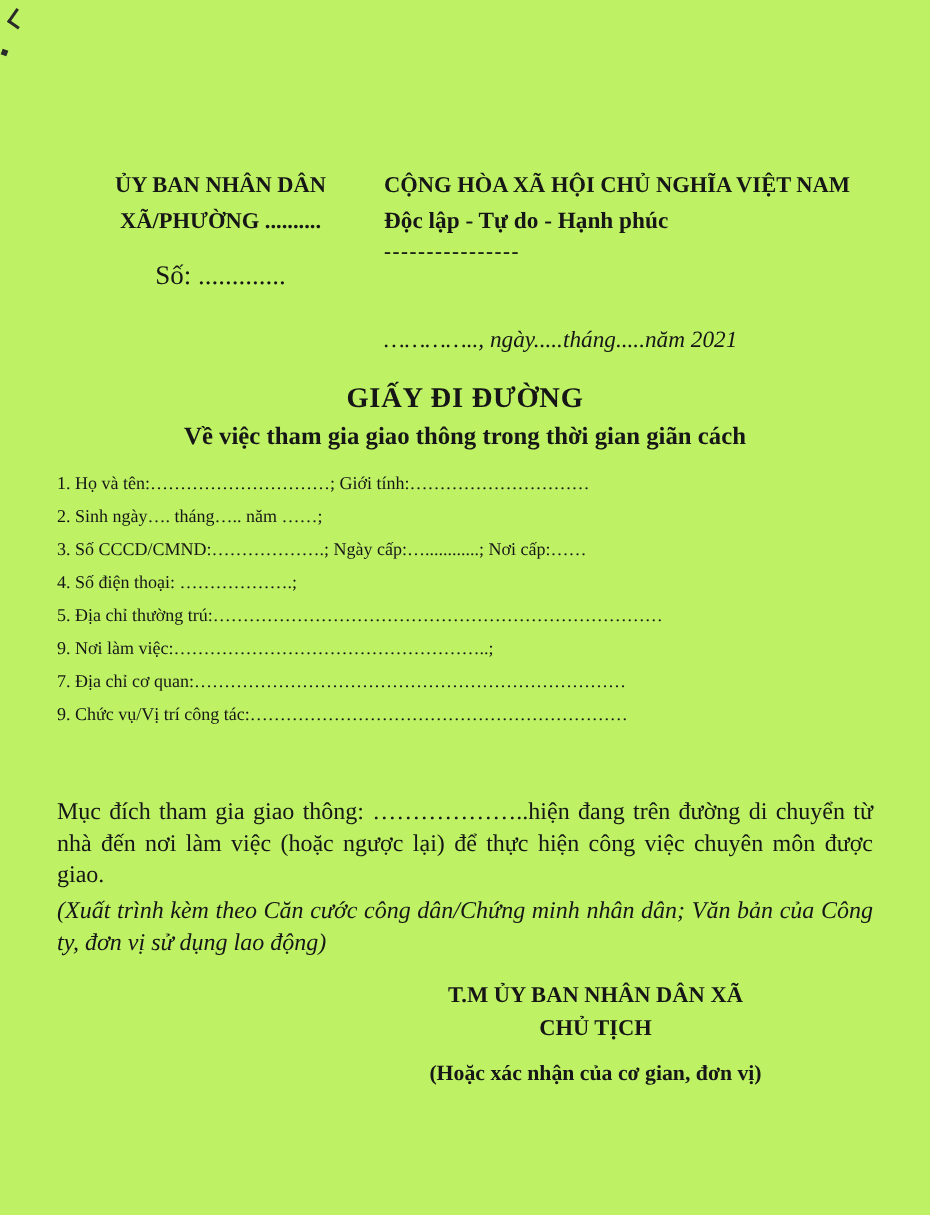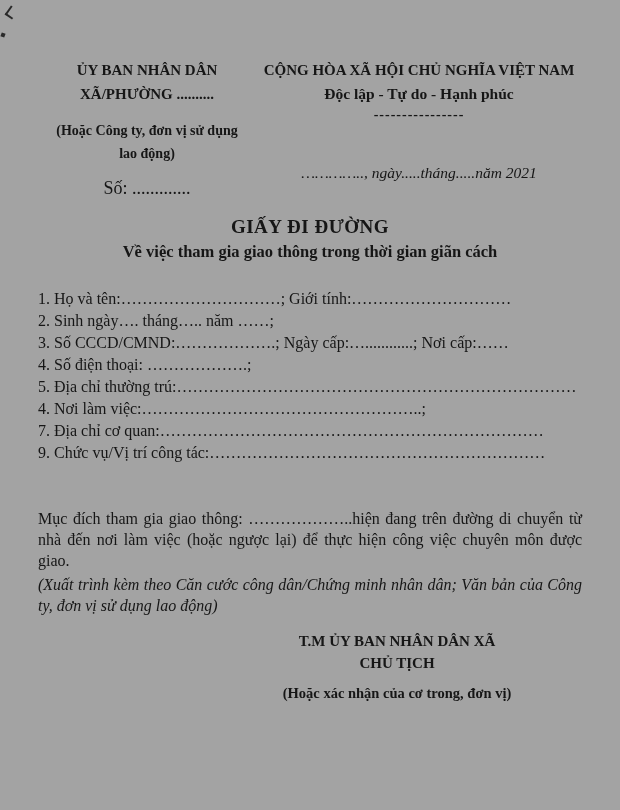--- a/index.html
+++ b/index.html
@@ -5,24 +5,24 @@
   html, body {
     margin: 0;
     padding: 0;
     background: #ffffff;
   }
   .page {
     position: relative;
     width: 620px;
     height: 810px;
     box-sizing: border-box;
-    background: #a3a3a3;
+    background: #bef264;
     color: #161616;
     font-family: "Liberation Serif", "DejaVu Serif", serif;
-    padding: 58px 38px 0 38px;
+    padding: 112px 38px 0 38px;
     overflow: hidden;
   }
   
   .speck1 {
     position: absolute; left: 7px; top: 7px;
     width: 7px; height: 9px;
     border-left: 2px solid #2a2a2a;
     border-bottom: 2px solid #2a2a2a;
     transform: rotate(35deg);
   }
@@ -45,21 +45,20 @@
     line-height: 23px;
   }
   .header-left .alt-block { margin-top: 13px; }
   .so-line {
     font-weight: normal;
     font-size: 18px;
     margin-top: 11px;
   }
   .header-right {
     flex: 1;
-    text-align: center;
     font-weight: bold;
     font-size: 15px;
     line-height: 24px;
   }
   .motto { font-size: 15.5px; }
   .separator {
     font-weight: bold;
     font-size: 14px;
     letter-spacing: 1px;
     line-height: 18px;
@@ -75,21 +74,21 @@
     font-size: 19px;
     font-weight: bold;
     letter-spacing: 0.5px;
     line-height: 26px;
   }
   .doc-subtitle {
     font-size: 16.5px;
     font-weight: bold;
     line-height: 24px;
   }
-  .fields { margin-top: 24px; font-size: 16px; }
+  .fields { margin-top: 8px; font-size: 12px; }
   .field {
     line-height: 22px;
     white-space: nowrap;
     overflow: hidden;
   }
   .paras { font-size: 16px; margin-top: 44px; }
   .para {
     margin: 0 0 3px 0;
     line-height: 21px;
     text-align: justify;
@@ -118,24 +117,20 @@
 
 <div class="page">
 
   <div class="speck1"></div>
   <div class="speck2"></div>
 
   <div class="header">
     <div class="header-left">
       <div>ỦY BAN NHÂN DÂN</div>
       <div>XÃ/PHƯỜNG ..........</div>
-      <div class="alt-block">
-        <div class="alt">(Hoặc Công ty, đơn vị sử dụng</div>
-        <div class="alt">lao động)</div>
-      </div>
       <div class="so-line">Số: .............</div>
     </div>
     <div class="header-right">
       <div>CỘNG HÒA XÃ HỘI CHỦ NGHĨA VIỆT NAM</div>
       <div class="motto">Độc lập - Tự do - Hạnh phúc</div>
       <div class="separator">----------------</div>
       <div class="date-line">………….., ngày.....tháng.....năm 2021</div>
     </div>
   </div>
 
@@ -143,30 +138,30 @@
     <div class="doc-title">GIẤY ĐI ĐƯỜNG</div>
     <div class="doc-subtitle">Về việc tham gia giao thông trong thời gian giãn cách</div>
   </div>
 
   <div class="fields">
     <div class="field">1. Họ và tên:…………………………; Giới tính:…………………………</div>
     <div class="field">2. Sinh ngày…. tháng….. năm ……;</div>
     <div class="field">3. Số CCCD/CMND:……………….; Ngày cấp:…............; Nơi cấp:……</div>
     <div class="field">4. Số điện thoại: ……………….;</div>
     <div class="field">5. Địa chỉ thường trú:…………………………………………………………………</div>
-    <div class="field">4. Nơi làm việc:……………………………………………..;</div>
+    <div class="field">9. Nơi làm việc:……………………………………………..;</div>
     <div class="field">7. Địa chỉ cơ quan:………………………………………………………………</div>
     <div class="field">9. Chức vụ/Vị trí công tác:………………………………………………………</div>
   </div>
 
   <div class="paras">
     <p class="para">Mục đích tham gia giao thông: ………………..hiện đang trên đường di chuyển từ nhà đến nơi làm việc (hoặc ngược lại) để thực hiện công việc chuyên môn được giao.</p>
   </div>
 
   <div class="note">(Xuất trình kèm theo Căn cước công dân/Chứng minh nhân dân; Văn bản của Công ty, đơn vị sử dụng lao động)</div>
 
   <div class="signature">
     <div class="sig-line1">T.M ỦY BAN NHÂN DÂN XÃ</div>
     <div class="sig-line2">CHỦ TỊCH</div>
-    <div class="sig-line3">(Hoặc xác nhận của cơ trong, đơn vị)</div>
+    <div class="sig-line3">(Hoặc xác nhận của cơ gian, đơn vị)</div>
   </div>
 
 </div>
 
 </body></html>

